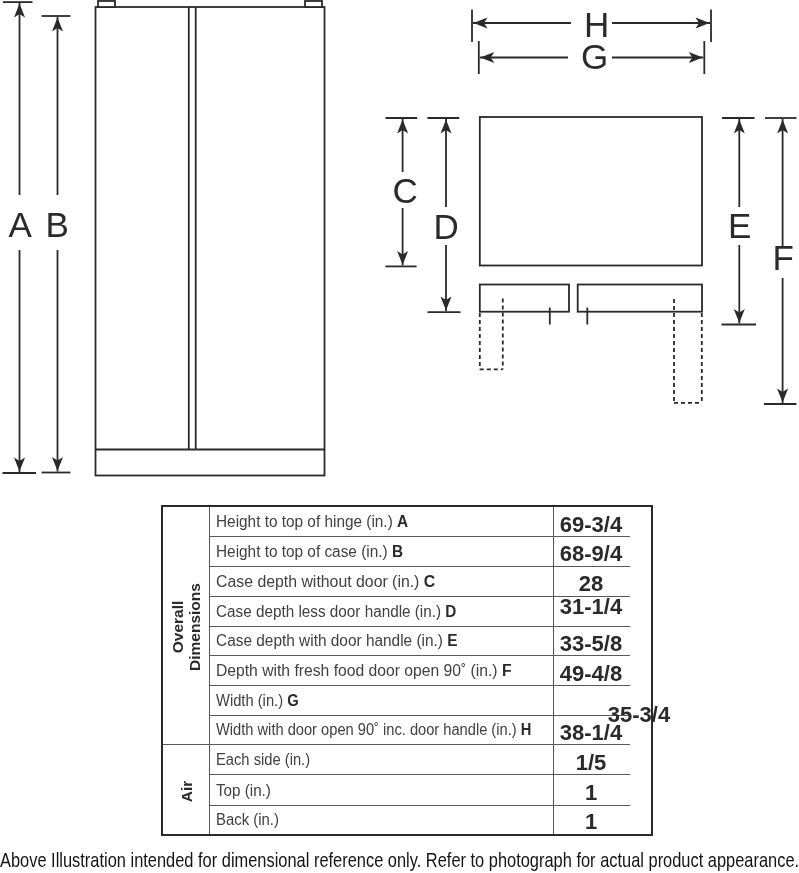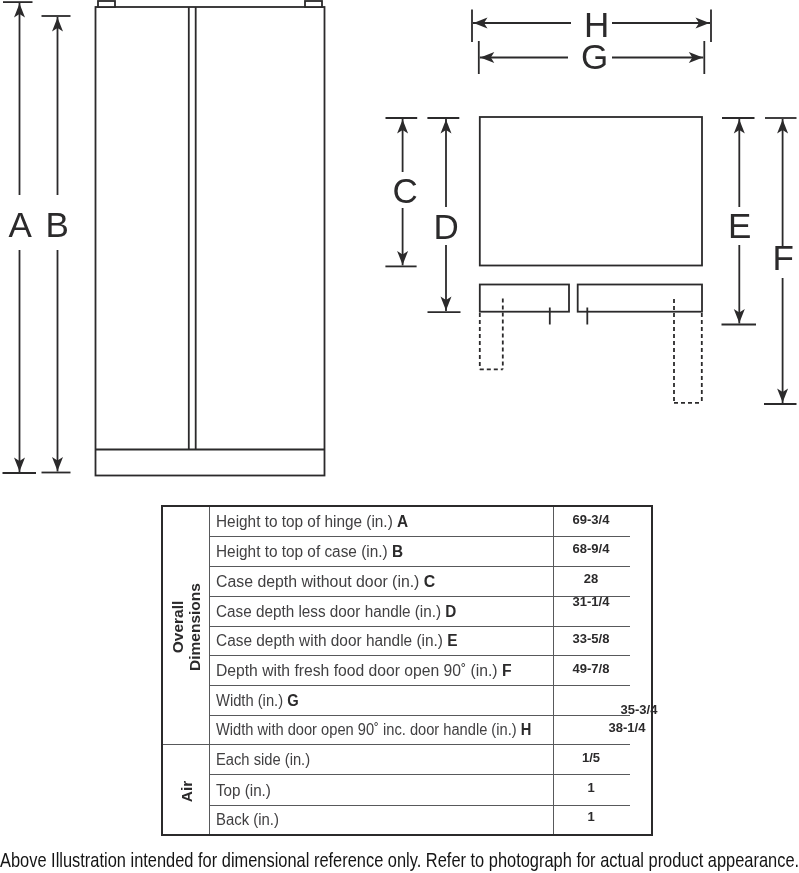--- a/index.html
+++ b/index.html
@@ -7,21 +7,21 @@
        font-family:"Liberation Sans",sans-serif;}
   #draw{position:absolute;left:0;top:0;}
   .tbl{position:absolute;left:161px;top:505px;width:492px;height:331px;
        border:2px solid #2b2a2b;box-sizing:border-box;}
   .vline{position:absolute;background:#58595b;width:1px;}
   .hline{position:absolute;background:#58595b;height:1px;}
   .desc{position:absolute;left:53px;color:#414042;font-size:16px;white-space:nowrap;
         transform-origin:0 50%;}
   .desc b{color:#2b2a2b;}
   .val{position:absolute;left:390px;width:76px;text-align:center;color:#2b2a2b;
-       font-weight:bold;font-size:13px;}
+       font-weight:bold;font-size:22px;}
   .rot{position:absolute;color:#2b2a2b;font-weight:bold;font-size:15.5px;
        transform:rotate(-90deg);transform-origin:50% 50%;text-align:center;line-height:17px;}
   .cap{position:absolute;left:0;top:848px;width:799px;color:#141414;font-size:21px;
        white-space:nowrap;transform-origin:0 50%;transform:scaleX(0.7817);}
 </style>
 </head>
 <body>
 <svg id="draw" width="799" height="505" viewBox="0 0 799 505">
   <g stroke="#2b2a2b" stroke-width="1.8" fill="none">
 
@@ -154,23 +154,23 @@
   <div class="desc" style="transform:scaleX(0.916);top:214.3px;">Width with door open 90˚ inc. door handle (in.) <b>H</b></div>
   <div class="desc" style="transform:scaleX(0.92);top:244.1px;">Each side (in.)</div>
   <div class="desc" style="transform:scaleX(0.95);top:274.5px;">Top (in.)</div>
   <div class="desc" style="transform:scaleX(0.93);top:303.9px;">Back (in.)</div>
 
   <div class="val" style="top:4.5px;">69-3/4</div>
   <div class="val" style="top:34.3px;">68-9/4</div>
   <div class="val" style="top:64.3px;">28</div>
   <div class="val" style="top:87px;">31-1/4</div>
   <div class="val" style="top:123.9px;">33-5/8</div>
-  <div class="val" style="top:153.6px;">49-7/8</div>
+  <div class="val" style="top:153.6px;">49-4/8</div>
   <div class="val" style="top:195px;padding-left:48px;">35-3/4</div>
-  <div class="val" style="top:212.8px;margin-left:36px;">38-1/4</div>
+  <div class="val" style="top:212.8px;">38-1/4</div>
   <div class="val" style="top:242.6px;">1/5</div>
   <div class="val" style="top:273.0px;">1</div>
   <div class="val" style="top:302.4px;">1</div>
 
   <div class="rot" style="left:-37px;top:103px;width:120px;">Overall<br>Dimensions</div>
   <div class="rot" style="left:8px;top:276px;width:30px;">Air</div>
 </div>
 
 <div class="cap">Above Illustration intended for dimensional reference only. Refer to photograph for actual product appearance.</div>
 

